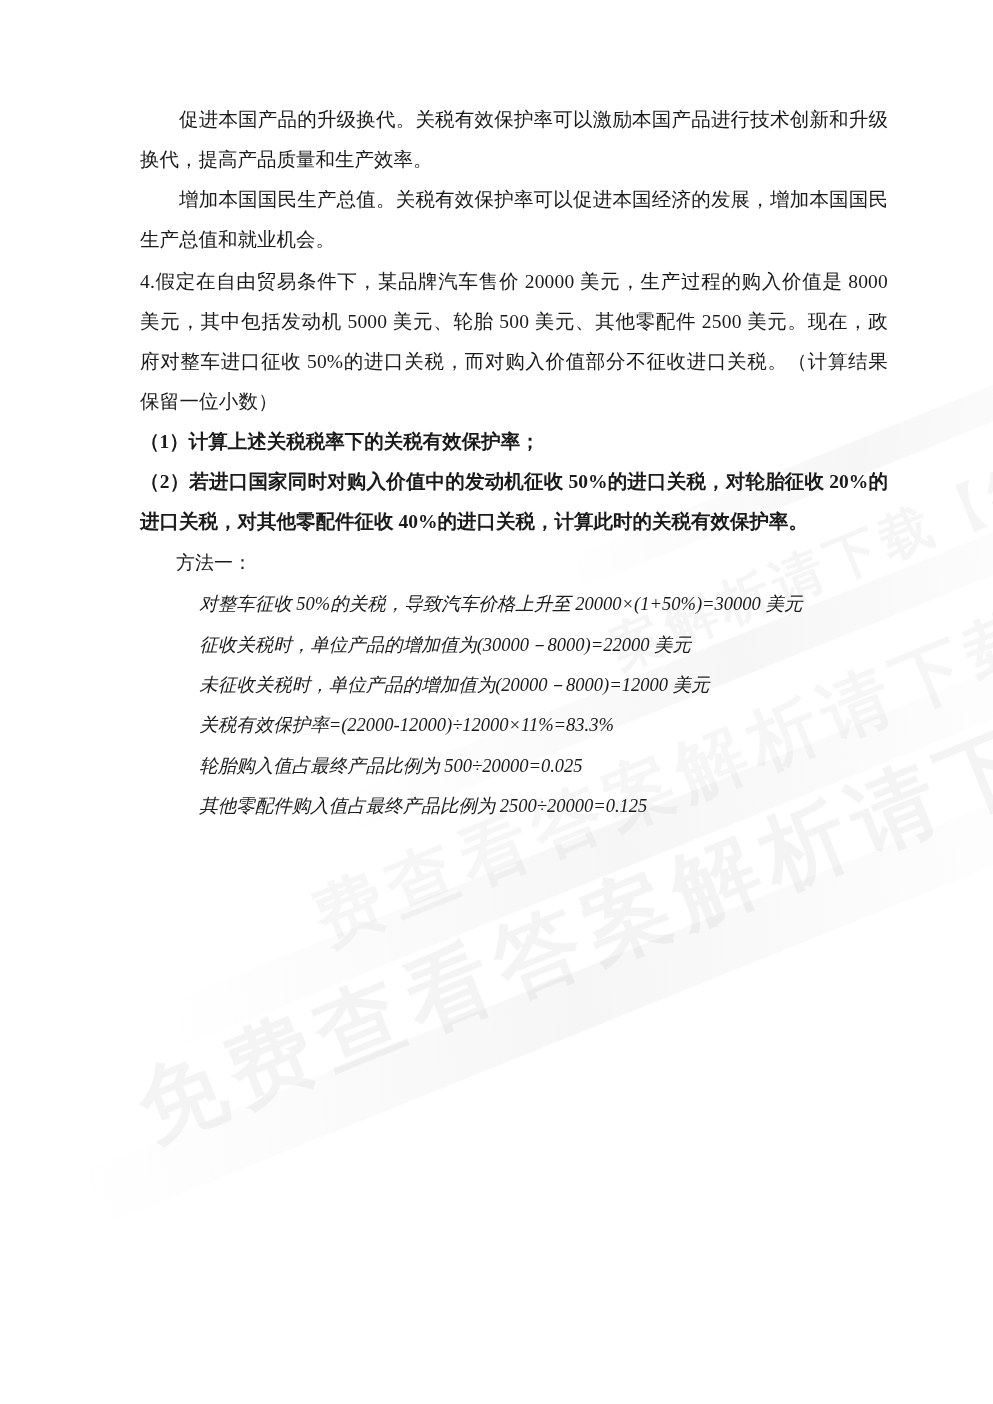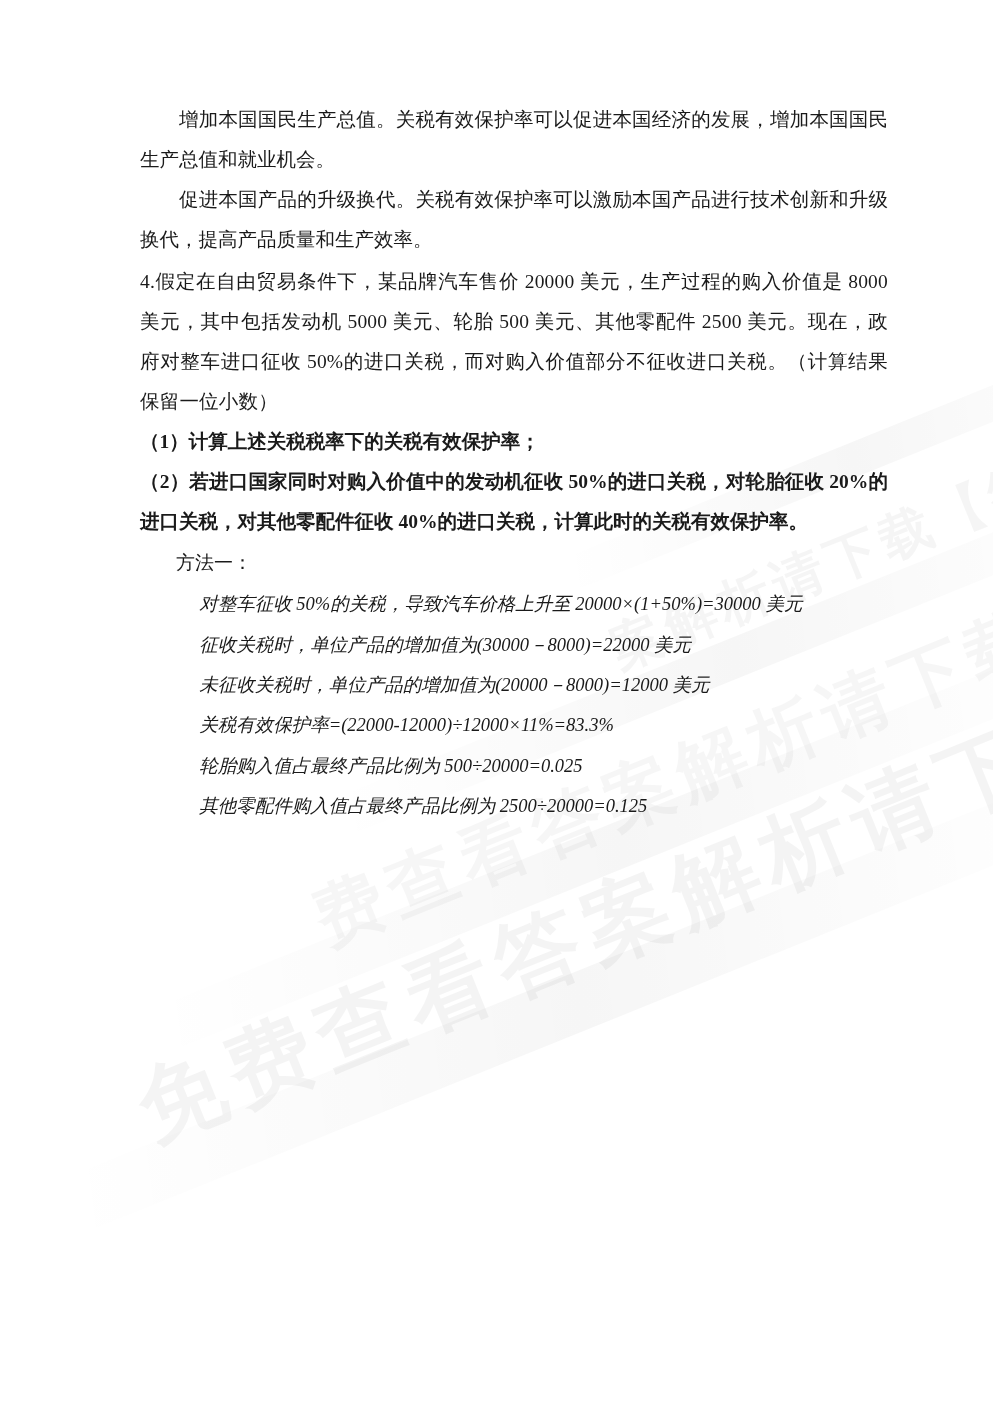--- a/index.html
+++ b/index.html
@@ -118,22 +118,22 @@
     <div class="wm-streak" style="left:150px; top:1010px; width:1000px; height:46px;"></div>
     <div class="wm-streak" style="left:330px; top:800px; width:860px; height:40px;"></div>
     <div class="wm-streak" style="left:560px; top:560px; width:620px; height:34px;"></div>
     <div class="wm-text wm-1">免费查看答案解析请下载【答案解析】APP</div>
     <div class="wm-text wm-2">费查看答案解析请下载【答案解</div>
     <div class="wm-text wm-3">案解析请下载【答案</div>
   </div>
 
   <div class="content">
 
+    <p class="indent2">促进本国产品的升级换代。关税有效保护率可以激励本国产品进行技术创新和升级换代，提高产品质量和生产效率。</p>
     <p class="indent2">增加本国国民生产总值。关税有效保护率可以促进本国经济的发展，增加本国国民生产总值和就业机会。</p>
-    <p class="indent2">促进本国产品的升级换代。关税有效保护率可以激励本国产品进行技术创新和升级换代，提高产品质量和生产效率。</p>
 
     <p class="bold block-gap"><span>4.</span><span>假定在自由贸易条件下，某品牌汽车售价 20000 美元，生产过程的购入价值是 8000 美元，其中包括发动机 5000 美元、轮胎 500 美元、其他零配件 2500 美元。现在，政府对整车进口征收 50%的进口关税，而对购入价值部分不征收进口关税。（计算结果保留一位小数）</span></p>
 
     <div class="q-list">
       <p>（1）计算上述关税税率下的关税有效保护率；</p>
       <p>（2）若进口国家同时对购入价值中的发动机征收 50%的进口关税，对轮胎征收 20%的进口关税，对其他零配件征收 40%的进口关税，计算此时的关税有效保护率。</p>
     </div>
 
     <p class="label">方法一：</p>
     <p class="sub">对整车征收 50%的关税，导致汽车价格上升至 20000×(1+50%)=30000 美元</p>

